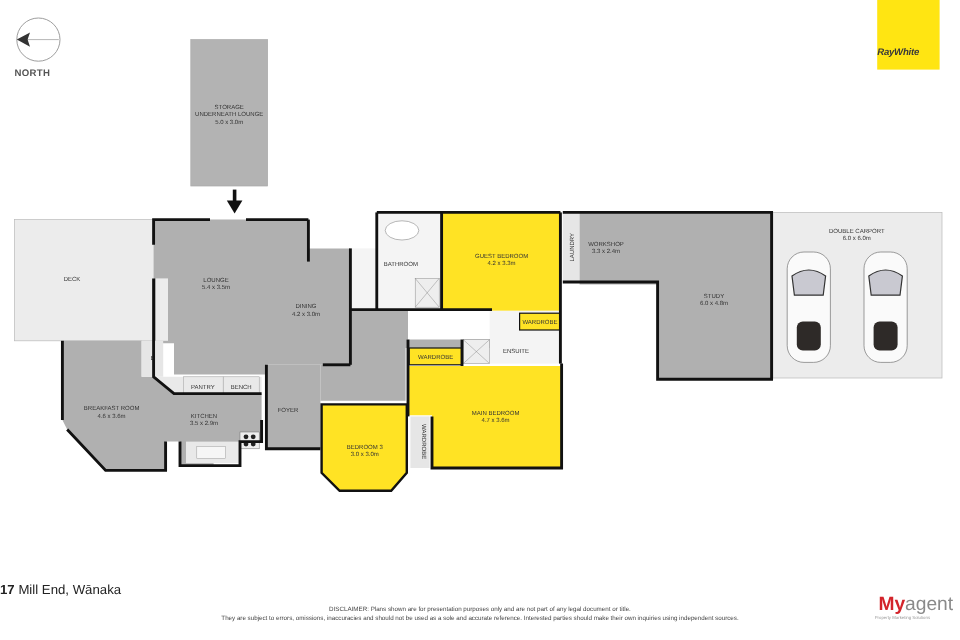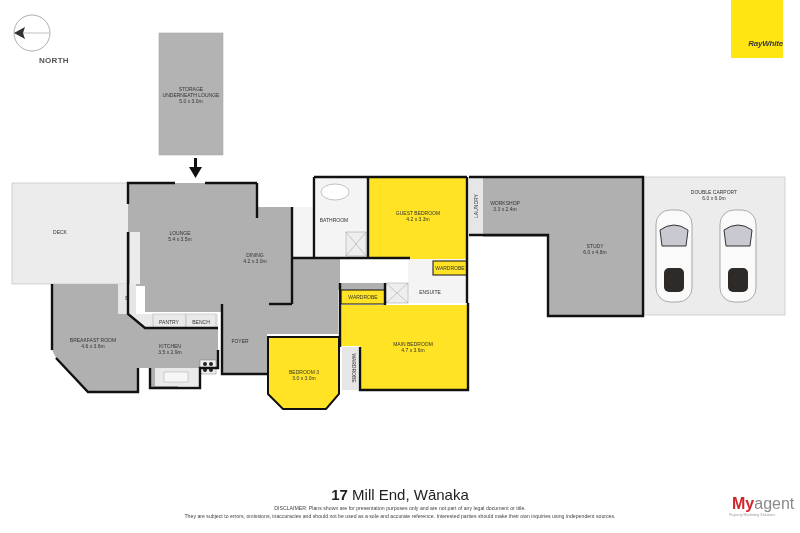--- a/index.html
+++ b/index.html
@@ -1,24 +1,24 @@
 <!DOCTYPE html>
 <html><head>
 <meta charset="utf-8">
 <style>
   html,body{margin:0;padding:0;background:#ffffff;}
   body{width:800px;height:533px;position:relative;overflow:hidden;font-family:"Liberation Sans",sans-serif;}
   .abs{position:absolute;}
   svg{position:absolute;left:0;top:0;}
   .lbl{font-family:"Liberation Sans",sans-serif;font-size:5px;fill:#333;text-anchor:middle;}
   .lbl-v{font-family:"Liberation Sans",sans-serif;font-size:5px;fill:#333;text-anchor:middle;}
-  #north-text{left:12px;top:56px;font-size:8px;font-weight:bold;color:#555;letter-spacing:0.3px;margin-left:27px;}
+  #north-text{left:12px;top:56px;font-size:8px;font-weight:bold;color:#555;letter-spacing:0.3px;}
   #raywhite{left:731px;top:0;width:52px;height:58px;background:#ffe512;}
-  #raywhite-text{position:absolute;left:0;right:0;bottom:10px;text-align:right;font-size:8px;font-style:italic;font-weight:bold;color:#3a3a3a;letter-spacing:-0.2px;}
-  #address{left:0;width:800px;top:486px;text-align:center;font-size:15px;color:#222;}
+  #raywhite-text{position:absolute;left:0;right:0;bottom:10px;text-align:left;font-size:8px;font-style:italic;font-weight:bold;color:#3a3a3a;letter-spacing:-0.2px;}
+  #address{left:0;width:800px;top:486px;font-size:11px;color:#222;}
   #address b{font-weight:bold;}
   #disc1{left:0;width:800px;top:505px;text-align:center;font-size:5.2px;color:#444;}
   #disc2{left:0;width:800px;top:513px;text-align:center;font-size:5.2px;color:#444;}
   #myagent{left:712px;top:496px;width:80px;text-align:center;}
   #myagent-logo{font-size:16px;line-height:16px;}
   #myagent-logo .my{color:#d3242b;font-weight:bold;padding-left:20px;}
   #myagent-logo .ag{color:#8a8a8a;}
   #myagent-sub{font-size:3.6px;color:#999;margin-top:1px;}
 </style>
 </head>

